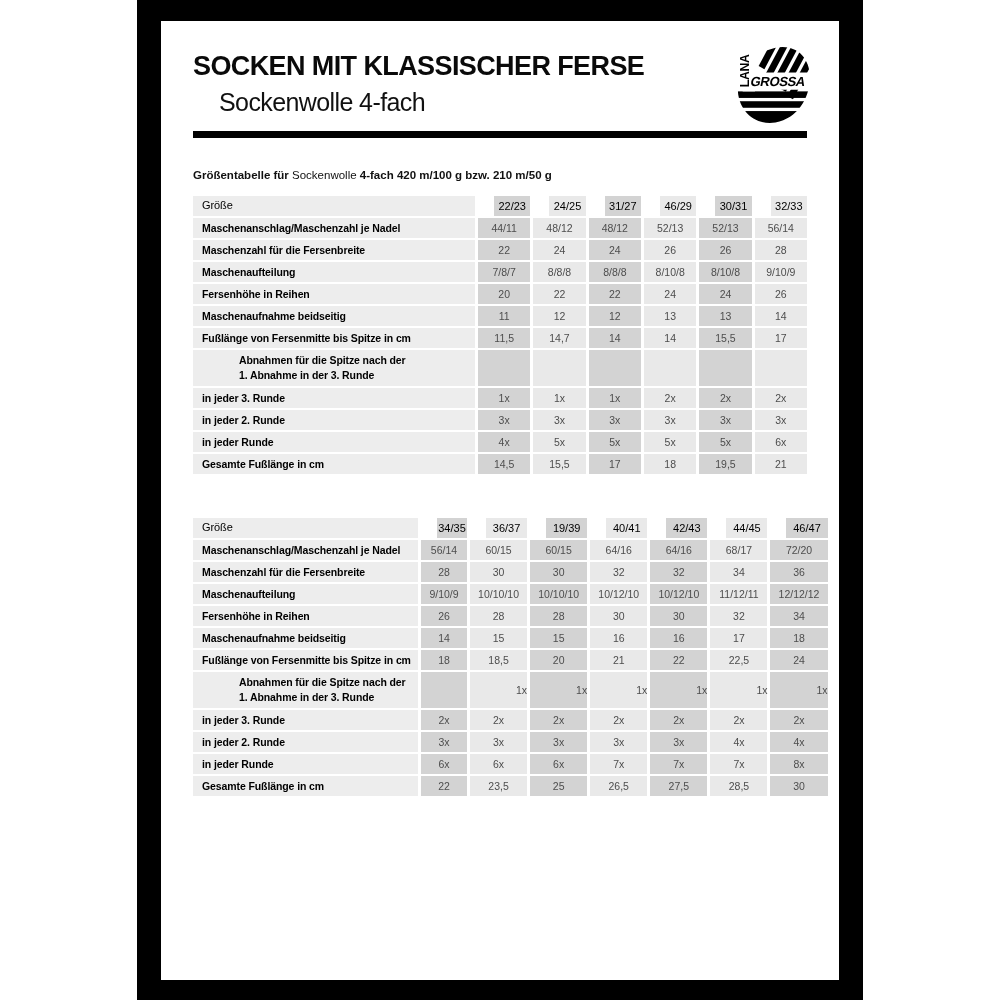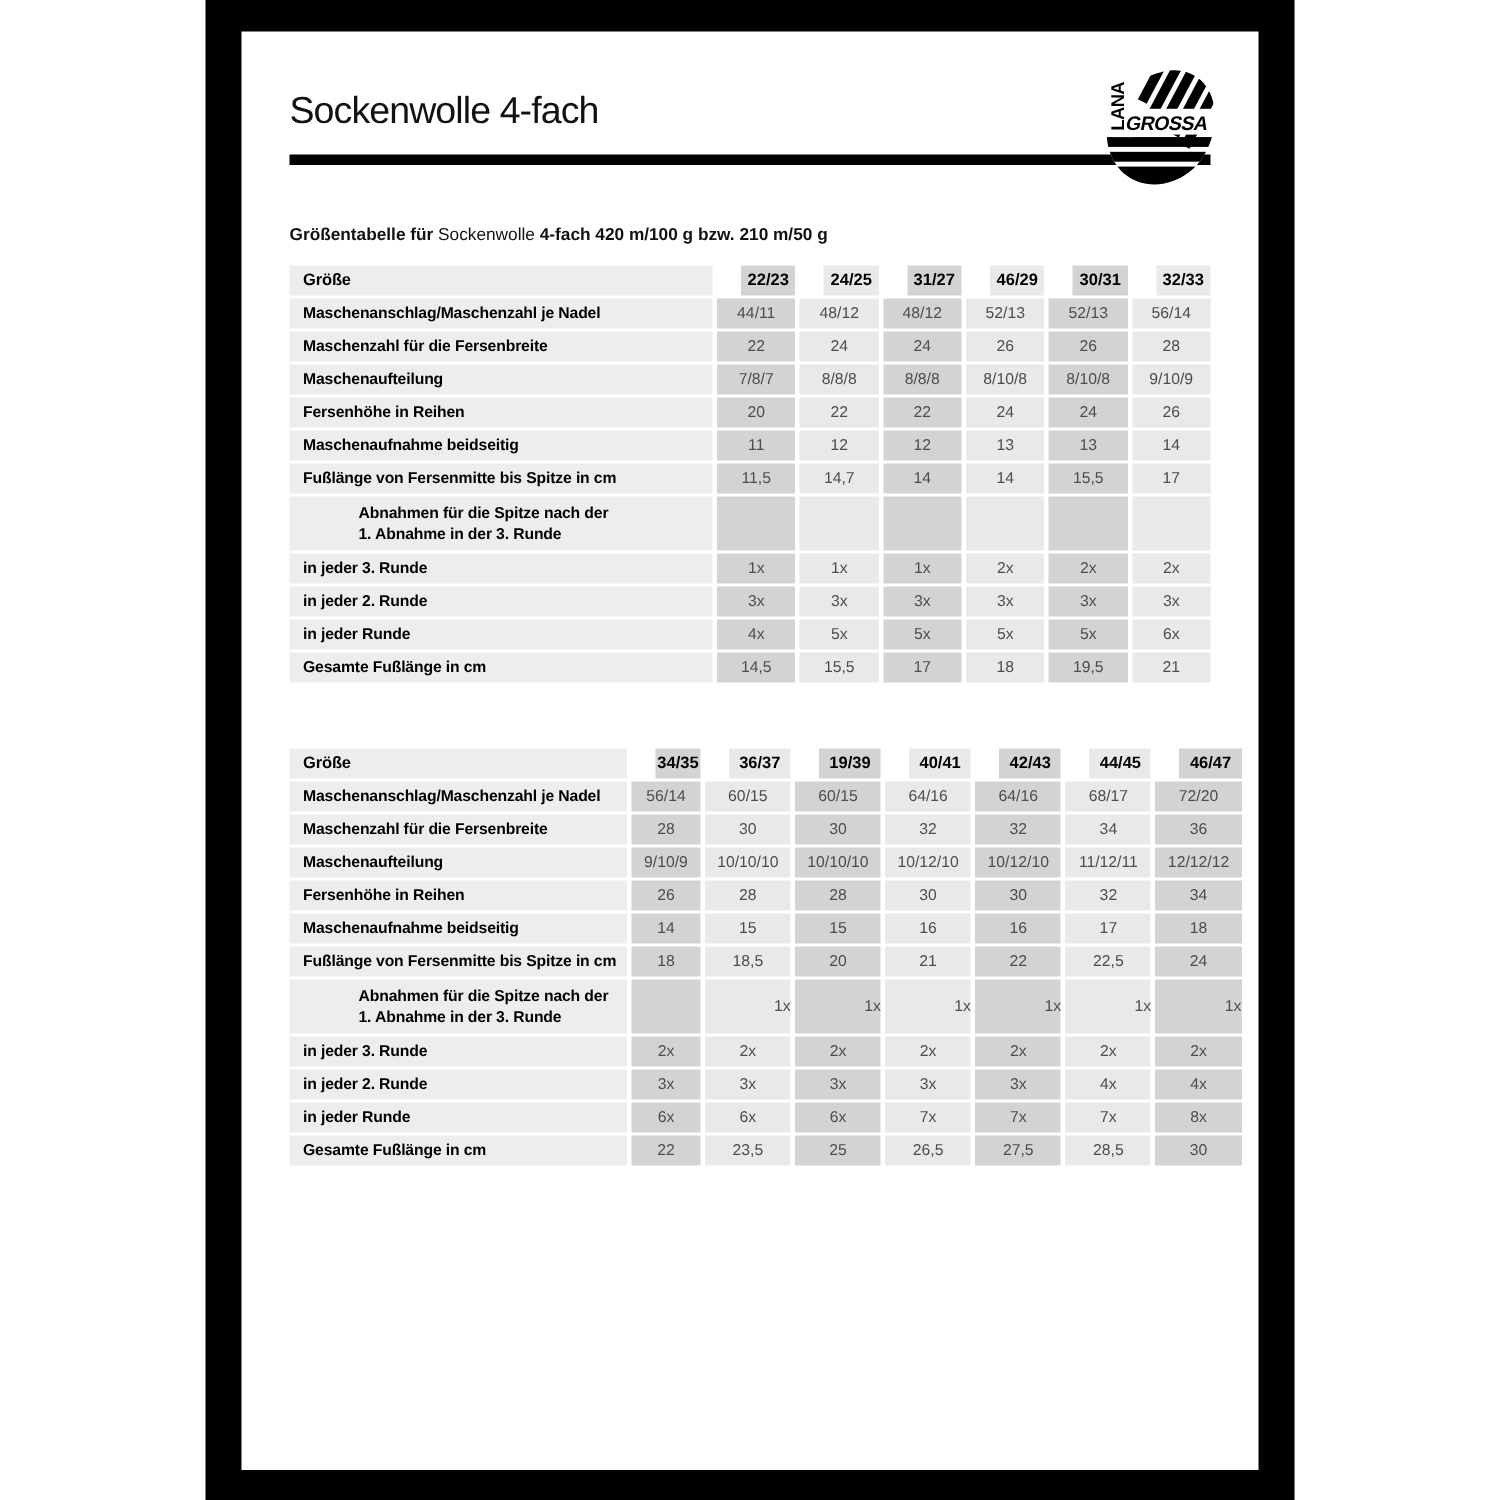--- a/index.html
+++ b/index.html
@@ -2,47 +2,48 @@
 <html><head>
 <meta charset="utf-8">
 <style>
   * { margin:0; padding:0; box-sizing:border-box; }
   html,body { width:1000px; height:1000px; background:#fff; font-family:"Liberation Sans", sans-serif; }
   .canvas { position:relative; width:1000px; height:1000px; background:#fff; overflow:hidden; }
   .frame { position:absolute; left:137px; top:0; width:726px; height:1000px; background:#000; }
   .page  { position:absolute; left:24px; top:21px; width:678px; height:959px; background:#fff;
            padding:31px 32px 0 32px; }
   .title { font-size:27px; font-weight:bold; letter-spacing:-0.6px; color:#0a0a0a; line-height:1.05; white-space:nowrap; }
-  .subtitle { font-size:25px; font-weight:400; letter-spacing:-0.6px; color:#111; margin-top:9px; line-height:1.1; }
+  .subtitle { font-size:25px; font-weight:400; letter-spacing:-0.6px; color:#111; margin-top:9px; line-height:1.1;margin-left:26px; }
   .rule { height:7px; background:#000; margin-top:14px; }
   .logo { position:absolute; top:22px; right:25px; width:82px; height:82px; }
   .infoline { font-size:11.5px; color:#111; line-height:1.2; }
-  .info1 { margin-top:41px; }
+  .info1 { margin-top:31px; }
   .info2 { margin-top:12px; }
   .infoline b { font-weight:bold; }
   .gtable { display:grid; column-gap:3px; row-gap:2px; margin-top:13px; }
   .gtable.t1 { grid-template-columns:282px repeat(6, 1fr); }
   .gtable.t2 { grid-template-columns:225px repeat(7, 1fr); margin-top:44px; }
   .cell { height:20px; display:flex; align-items:center; font-size:10.5px; }
   .cell.tall { height:36px;padding-left:46px; }
   .label-cell { background:#ededed; font-weight:bold; color:#000; padding-left:9px;
                 white-space:pre-line; line-height:1.35; letter-spacing:-0.1px; }
   .value-cell { justify-content:center; color:#4d4d4d; }
   .col-dark  { background:#d3d3d3; }
   .col-light { background:#e9e9e9; }
-  .header-cell { font-weight:bold; color:#000; font-size:11px; }
+  .header-cell { font-weight:normal; color:#000; font-size:11px; }
   .value-cell.header-cell { color:#000;margin-left:16px; }
 </style>
 </head>
 <body>
 
 <div class="canvas">
   <div class="frame">
     <div class="page">
 
+      <div class="title">SOCKEN MIT KLASSISCHER FERSE</div>
       <div class="subtitle">Sockenwolle 4-fach</div>
 
       <svg class="logo" viewBox="0 0 100 100" xmlns="http://www.w3.org/2000/svg">
         <defs>
           <clipPath id="ballClip">
             <path d="M52 6 C76 0 96 16 95 44 C94 68 80 92 53 97 C28 101 7 83 7 55 C7 29 27 12 52 6 Z"></path>
           </clipPath>
         </defs>
         <g clip-path="url(#ballClip)">
           <rect x="0" y="0" width="100" height="100" fill="#fff"></rect>

